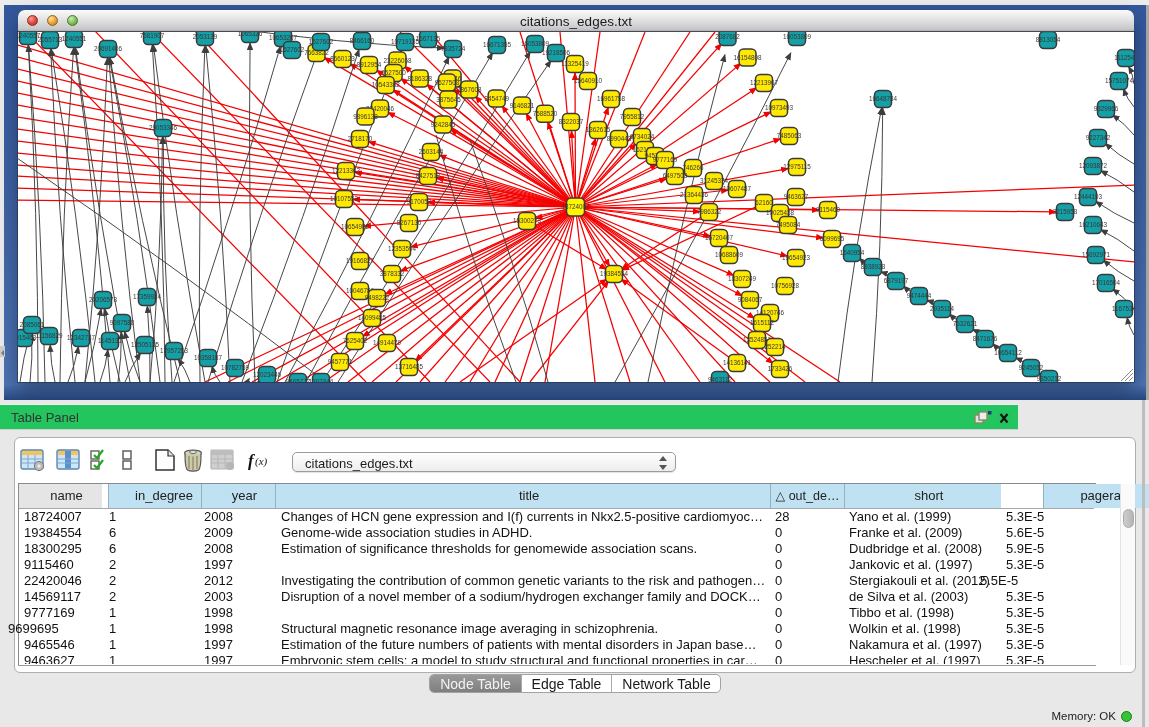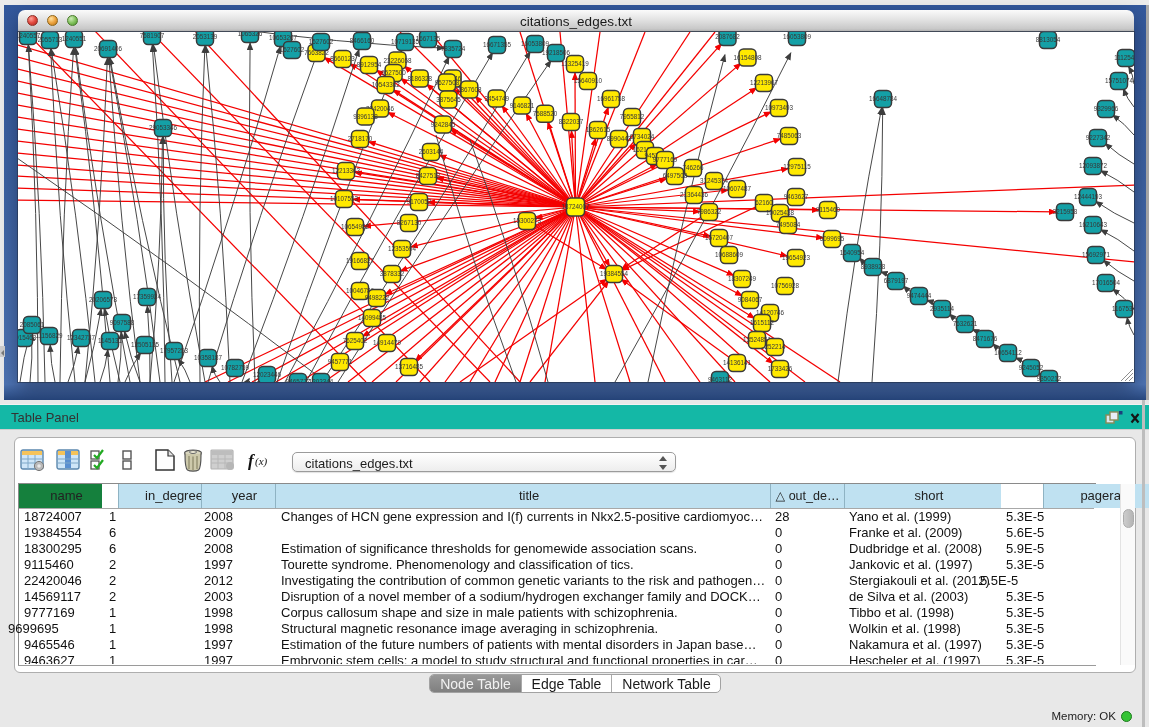--- a/index.html
+++ b/index.html
@@ -10,30 +10,30 @@
  box-shadow:0 8px 20px rgba(0,0,15,.38);}
 .titlebar{position:absolute;left:0;top:0;width:1116px;height:22px;border-radius:7px 7px 0 0;
  background:linear-gradient(180deg,#fbfbfb 0%,#e3e3e3 45%,#c8c8c8 90%,#b2b2b2 100%);
  border-bottom:1px solid #6f6f6f;}
 .titlebar .title{position:absolute;left:0;right:0;top:4px;text-align:center;font-size:13.5px;color:#1a1a1a}
 .tl{position:absolute;top:5px;width:11px;height:11px;border-radius:50%}
 .tl.r{left:8.5px;background:radial-gradient(circle at 35% 30%,#ffa39b,#e2493e 50%,#b23028 90%);border:1px solid #8e2e26}
 .tl.o{left:28.5px;background:radial-gradient(circle at 35% 30%,#ffe2a0,#eda33f 50%,#c07b1e 90%);border:1px solid #8f6517}
 .tl.g{left:48.5px;background:radial-gradient(circle at 35% 30%,#cdeab8,#83c35e 50%,#549a33 90%);border:1px solid #49792c}
 .panel{position:absolute;left:0;top:400px;width:1149px;height:327px;background:#e8e8e8}
-.ptitle{position:absolute;left:0;top:4px;width:1149px;height:26px;background:#14b8a6;border-top:1px solid #f2f2f2;border-bottom:1px solid #cfcfcf}
+.ptitle{position:absolute;left:0;top:4px;width:1018px;height:26px;background:#22c55e;border-top:1px solid #f2f2f2;border-bottom:1px solid #cfcfcf}
 .ptitle .t{position:absolute;left:11px;top:5px;font-size:13px;color:#333}
 .container{position:absolute;left:14px;top:37px;width:1122px;height:236px;background:#fff;
  border:1px solid #aeaeae;border-radius:6px}
 .combo{position:absolute;left:277px;top:14px;width:384px;height:20px;border:1px solid #9b9b9b;border-radius:5px;
  background:linear-gradient(180deg,#ffffff,#ededed);box-shadow:0 1px 1px rgba(0,0,0,.12)}
 .combo .ct{position:absolute;left:12px;top:3px;font-size:13px;color:#1c1c1c}
 .thead{position:absolute;left:4px;top:46px;height:24px;font-size:13px;color:#222}
 .thead .cell{position:absolute;top:0;height:24px;background:#bfe1f1;border-left:1px solid #8fb3c3;text-align:center;padding-top:4px;text-indent:12px;white-space:nowrap;overflow:hidden}
-.thead .cell.first{background:#15803d;border-left:none}
+.thead .cell.first{background:#e5e5e5;border-left:none}
 .tbl-top{position:absolute;left:3px;top:45px;width:1078px;height:1px;background:#8a8a8a}
 .tbl-left{position:absolute;left:3px;top:45px;width:1px;height:183px;background:#8a8a8a}
 .tbl-hline{position:absolute;left:4px;top:70px;width:1075px;height:1px;background:#a8a8a8}
 .tbl-bottom{position:absolute;left:3px;top:227px;width:1078px;height:1px;background:#9a9a9a}
 .row{position:absolute;left:0;width:1105px;height:16px;font-size:13px;color:#111}
 .row span{position:absolute;top:1px;white-space:nowrap}
 .sbar{position:absolute;left:1105px;top:46px;width:15px;height:181px;background:#fafafa;border-left:1px solid #e3e3e3}
 .sthumb{position:absolute;left:2px;top:25px;width:11px;height:19px;border-radius:5.5px;background:linear-gradient(90deg,#cdcdcd,#b5b5b5);border:1px solid #ababab}
 .tabs{position:absolute;left:429px;top:274px;width:292px;height:19px;border:1px solid #a2a2a2;border-radius:5px;background:#fff;font-size:14px}
 .tabs .seg{position:absolute;top:0;height:17px;text-align:center;padding-top:1px;color:#1a1a1a}
@@ -592,21 +592,21 @@
         <span class="ct">citations_edges.txt</span>
       <svg width="10" height="14" viewBox="0 0 10 14" style="position:absolute;right:7px;top:3px">
         <path d="M5 0 L9 5 H1 Z" fill="#555"></path>
           <path d="M5 14 L1 9 H9 Z" fill="#555"></path>
       </svg>
     </div>
     <div class="tbl-top"></div>
       <div class="tbl-left"></div>
     <div class="thead">
       <div class="cell first" style="left:0px;width:83px">name</div>
-      <div class="cell" style="left:99px;width:99px">in_degree</div>
+      <div class="cell" style="left:89px;width:99px">in_degree</div>
       <div class="cell" style="left:182px;width:74px">year</div>
       <div class="cell" style="left:256px;width:495px">title</div>
       <div class="cell" style="left:751px;width:74px;text-indent:0;font-size:12.5px">△ out_de…</div>
       <div class="cell" style="left:825px;width:157px">short</div>
       <div class="cell" style="left:1024px;width:116px">pagerank</div>
     </div>
     <div class="tbl-hline"></div>
     <div class="sbar">
         <div class="sthumb"></div>
       </div>
@@ -619,38 +619,38 @@
         <span style="left:204px">2008</span>
         <span style="left:281px">Changes of HCN gene expression and I(f) currents in Nkx2.5-positive cardiomyoc…</span>
         <span style="left:775px">28</span>
         <span style="left:849px">Yano et al. (1999)</span>
         <span style="left:1006px">5.3E-5</span>
       </div>
 <div class="row" style="top:16px">
         <span style="left:24px">19384554</span>
         <span style="left:109px">6</span>
         <span style="left:204px">2009</span>
+        <span style="left:281px">Genome-wide association studies in ADHD.</span>
         <span style="left:775px">0</span>
         <span style="left:849px">Franke et al. (2009)</span>
         <span style="left:1006px">5.6E-5</span>
       </div>
 <div class="row" style="top:32px">
         <span style="left:24px">18300295</span>
         <span style="left:109px">6</span>
         <span style="left:204px">2008</span>
         <span style="left:281px">Estimation of significance thresholds for genomewide association scans.</span>
         <span style="left:775px">0</span>
         <span style="left:849px">Dudbridge et al. (2008)</span>
         <span style="left:1006px">5.9E-5</span>
       </div>
 <div class="row" style="top:48px">
         <span style="left:24px">9115460</span>
         <span style="left:109px">2</span>
         <span style="left:204px">1997</span>
-        <span style="left:281px">Tourette syndrome. Phenomenology and classification of tics.</span>
         <span style="left:775px">0</span>
         <span style="left:849px">Jankovic et al. (1997)</span>
         <span style="left:1006px">5.3E-5</span>
       </div>
 <div class="row" style="top:64px">
         <span style="left:24px">22420046</span>
         <span style="left:109px">2</span>
         <span style="left:204px">2012</span>
         <span style="left:281px">Investigating the contribution of common genetic variants to the risk and pathogen…</span>
         <span style="left:775px">0</span>
@@ -663,21 +663,20 @@
         <span style="left:204px">2003</span>
         <span style="left:281px">Disruption of a novel member of a sodium/hydrogen exchanger family and DOCK…</span>
         <span style="left:775px">0</span>
         <span style="left:849px">de Silva et al. (2003)</span>
         <span style="left:1006px">5.3E-5</span>
       </div>
 <div class="row" style="top:96px">
         <span style="left:24px">9777169</span>
         <span style="left:109px">1</span>
         <span style="left:204px">1998</span>
-        <span style="left:281px">Corpus callosum shape and size in male patients with schizophrenia.</span>
         <span style="left:775px">0</span>
         <span style="left:849px">Tibbo et al. (1998)</span>
         <span style="left:1006px">5.3E-5</span>
       </div>
 <div class="row" style="top:112px">
         <span style="left:8px">9699695</span>
         <span style="left:109px">1</span>
         <span style="left:204px">1998</span>
         <span style="left:281px">Structural magnetic resonance image averaging in schizophrenia.</span>
         <span style="left:775px">0</span>

